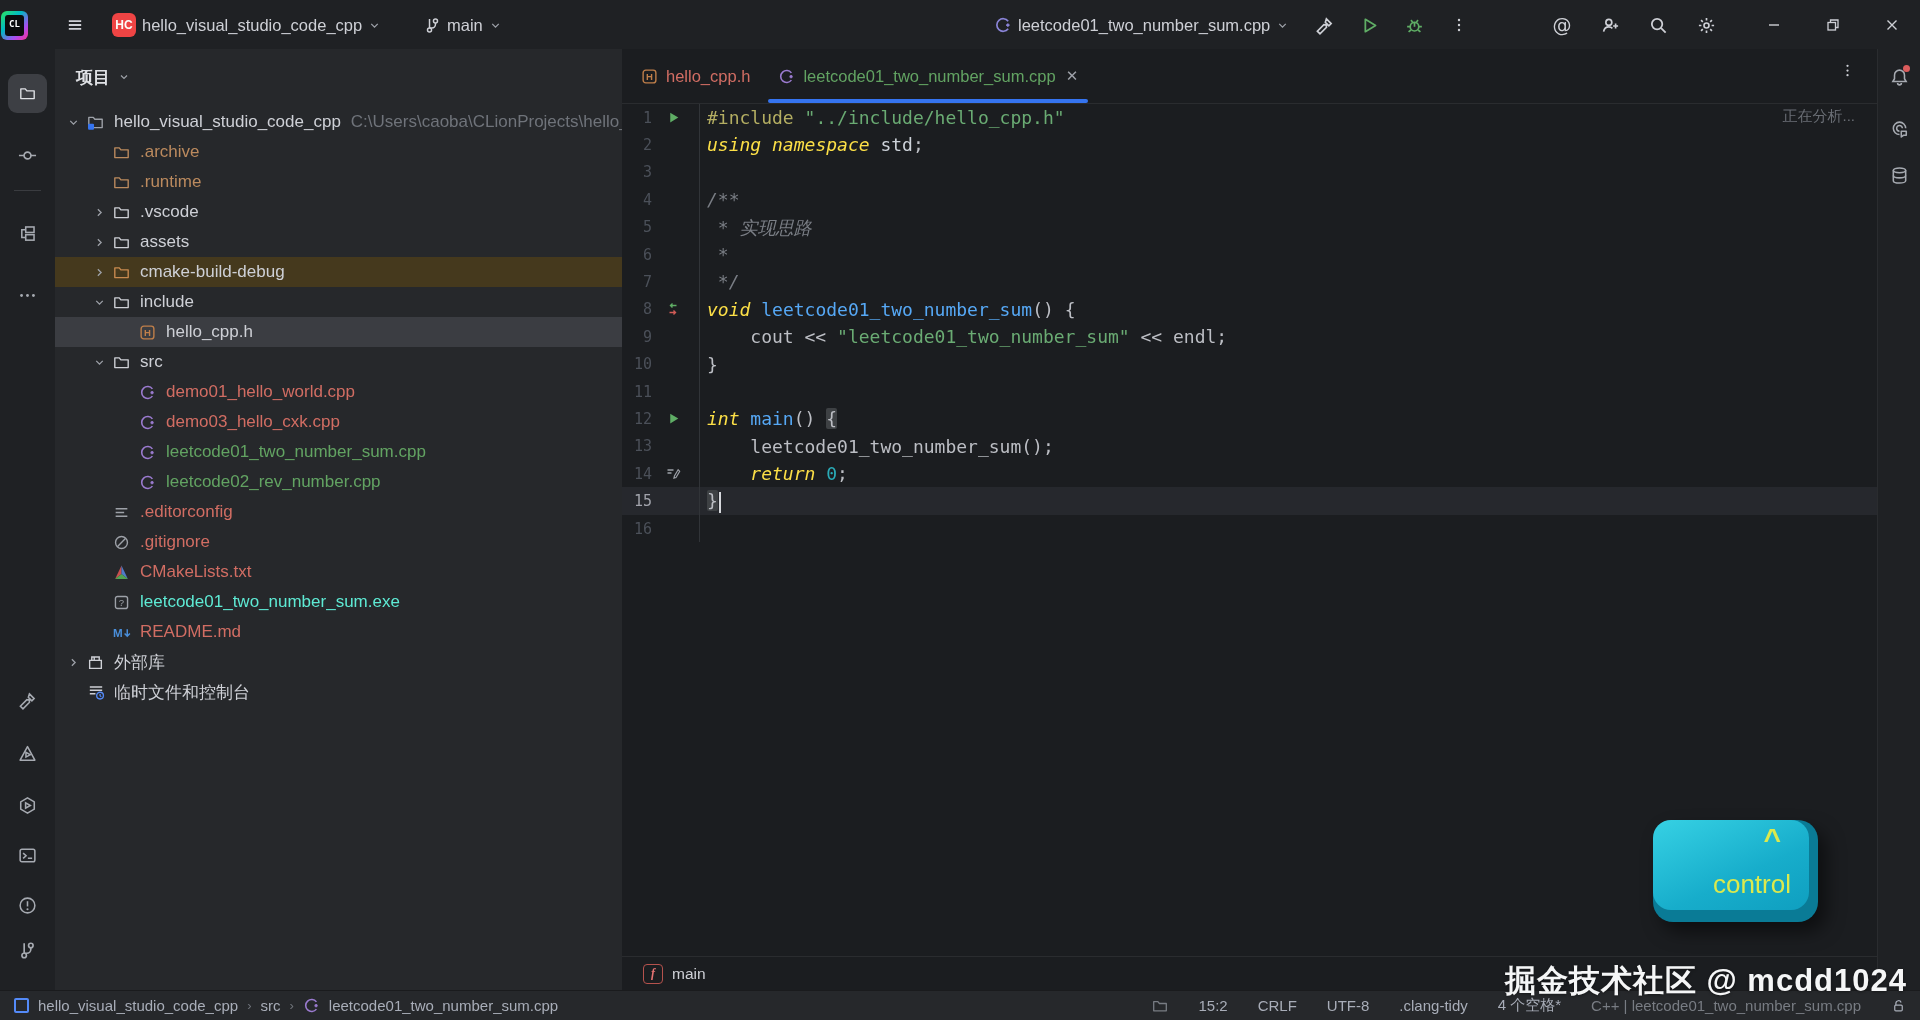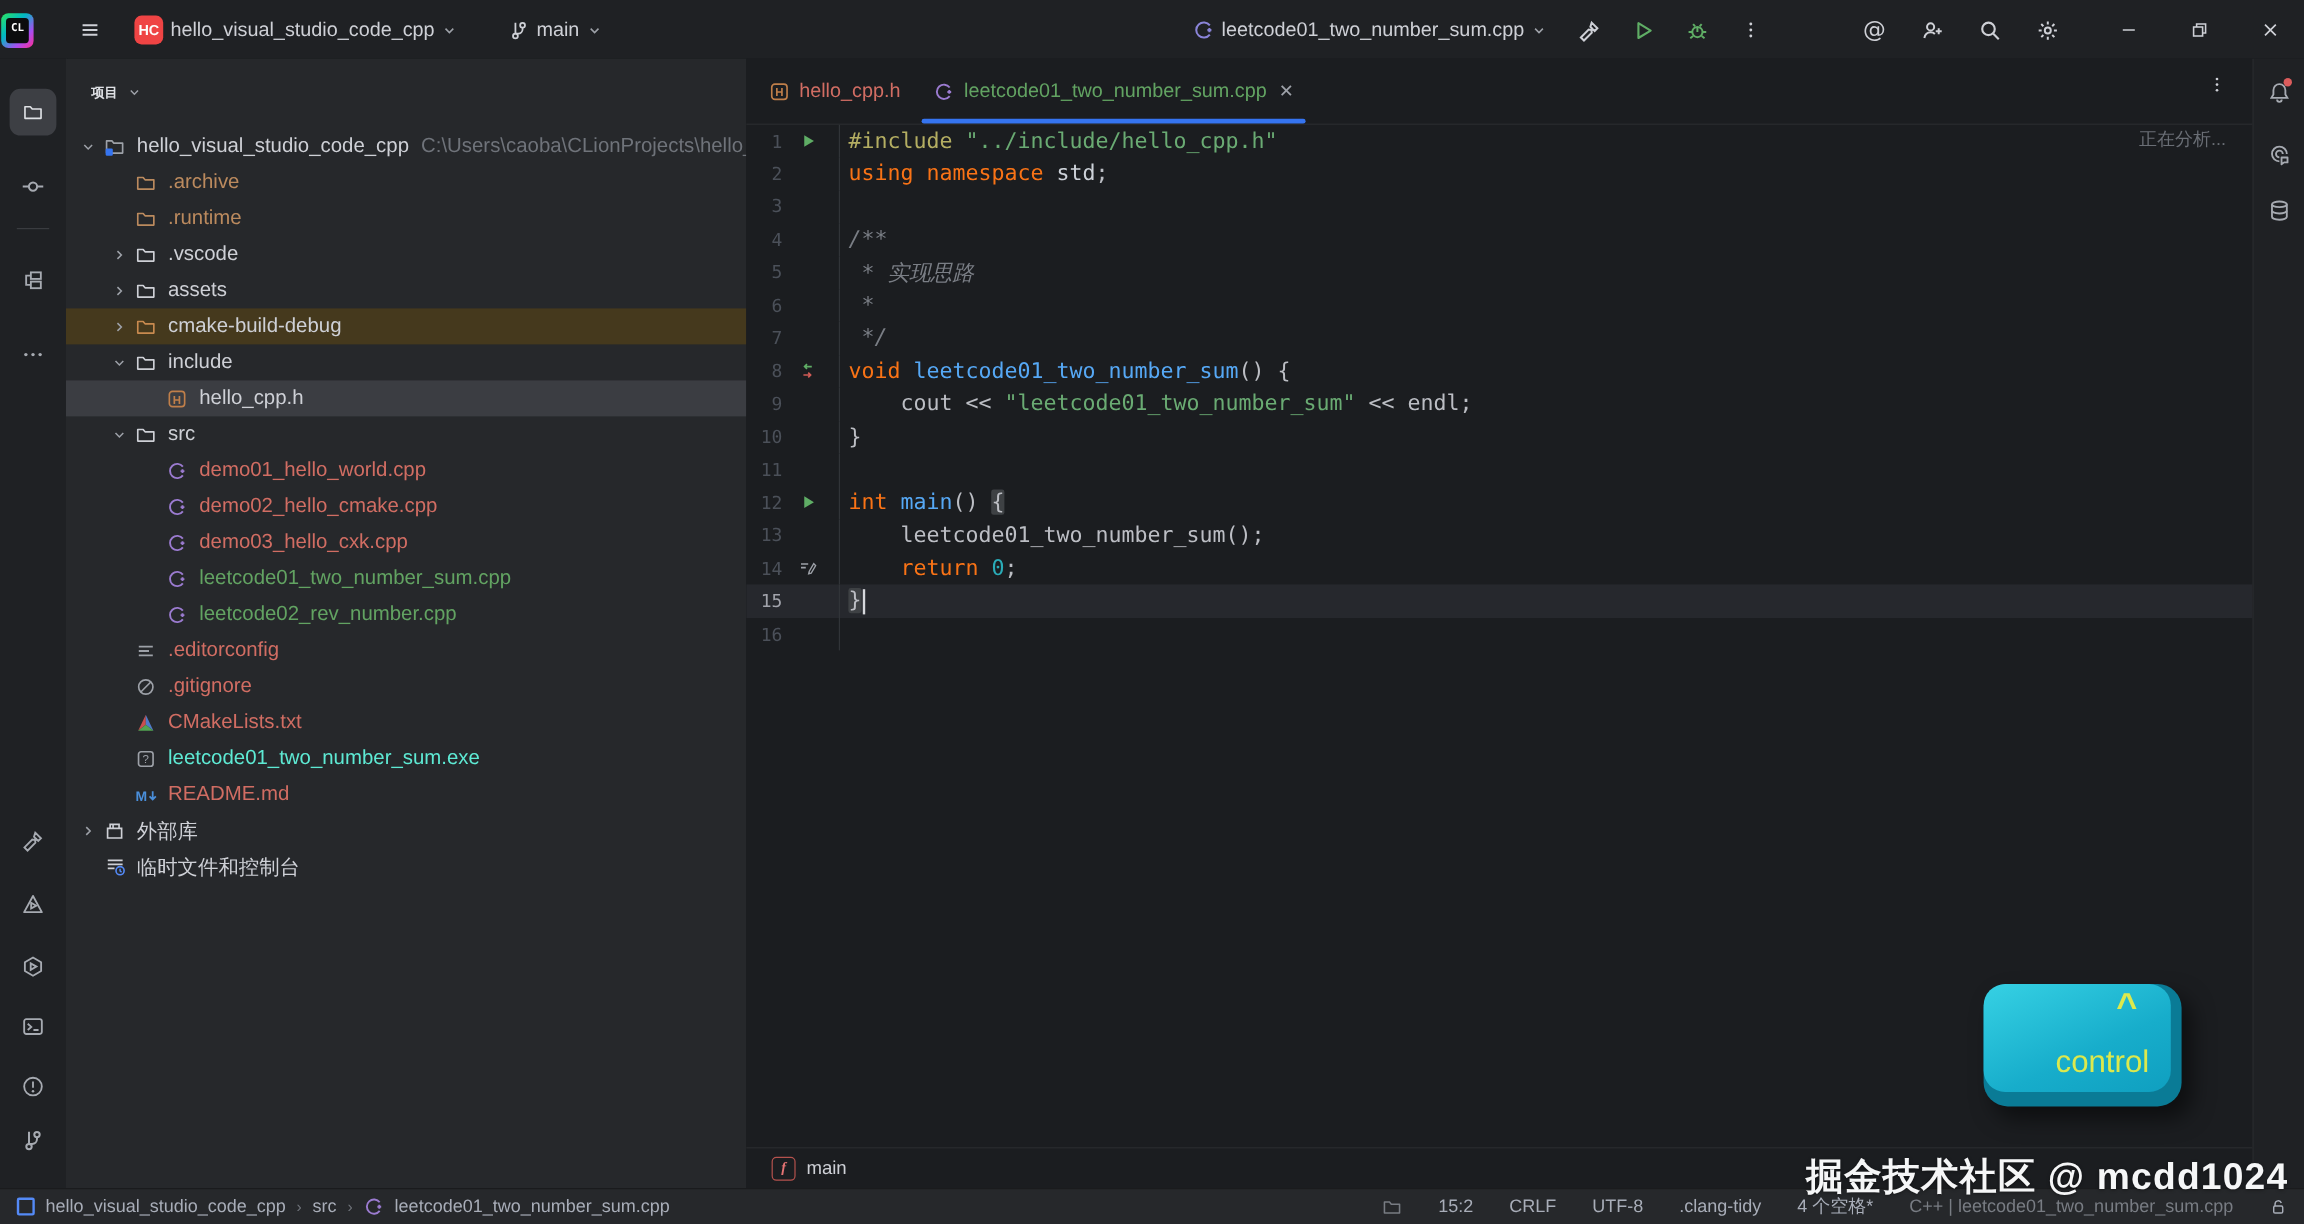--- a/index.html
+++ b/index.html
@@ -33,21 +33,21 @@
   .leftstrip{position:absolute;left:0;top:49px;width:55px;height:941px;background:#1f2124;
              border-right:1px solid #2a2c2f;}
   .strip-btn{position:absolute;left:8px;width:39px;height:39px;border-radius:9px;
              display:flex;align-items:center;justify-content:center;color:#a6aab1;}
   .strip-btn.active{background:#3d3f44;color:#dfe1e5;}
   .strip-div{position:absolute;left:14px;width:27px;height:1px;background:#3a3c40;}
   
   .project{position:absolute;left:55px;top:49px;width:567px;height:941px;background:#26282b;
            border-right:1px solid #1a1b1d;overflow:hidden;}
   .proj-header{display:flex;align-items:center;gap:8px;height:56px;padding-left:21px;
-               font-size:11px;font-weight:bold;color:#dfe1e5;}
+               font-size:17px;font-weight:bold;color:#dfe1e5;}
   .tree{position:absolute;left:0;top:58px;width:100%;}
   .t-row{display:flex;align-items:center;height:30px;white-space:nowrap;font-size:17px;}
   .t-chev{width:20px;height:16px;flex:none;color:#9da1a8;display:flex;align-items:center;}
   .t-ico{width:21px;height:16px;flex:none;display:flex;align-items:center;}
   .t-label{margin-left:6px;}
   .t-suffix{margin-left:10px;color:#6f737a;overflow:hidden;}
   .row-amber{background:#45391d;}
   .row-sel{background:#3b3d42;}
   .c-normal{color:#ced0d6;} .c-excluded{color:#bb8a5e;} .c-modified{color:#d16d63;}
   .c-added{color:#62a362;} .c-exe{color:#5eead4;}
@@ -62,21 +62,21 @@
   .analyzing{position:absolute;right:22px;top:58px;font-size:15px;color:#6a6e75;}
   .code{position:absolute;left:0;top:55px;width:100%;}
   .code-line{display:flex;height:27.4px;align-items:center;}
   .code-line.cur{background:#26282d;}
   .gutter{flex:none;width:78px;height:100%;display:flex;align-items:center;
           border-right:1px solid #313438;box-sizing:border-box;}
   .g-num{width:30px;text-align:right;font:15px "DejaVu Sans Mono",monospace;color:#4b5059;flex:none;}
   .code-line.cur .g-num{color:#a1a3ab;}
   .g-ico{width:26px;margin-left:8px;flex:none;display:flex;align-items:center;justify-content:center;}
   .ltext{white-space:pre;font:18px/27.4px "DejaVu Sans Mono",monospace;color:#bcbec4;padding-left:7px;}
-  .s-kw{color:#f97316;} .s-dir{color:#b4ae62;} .s-str{color:#6aab73;} .s-fn{color:#56a8f5;}
+  .s-kw{color:#fde047;font-style:italic;} .s-dir{color:#b4ae62;} .s-str{color:#6aab73;} .s-fn{color:#56a8f5;}
   .s-num{color:#2aacb8;} .s-com{color:#7a7e85;font-style:italic;} .s-pln{color:#bcbec4;}
   .s-ns{color:#cdd2d9;} .s-brh{color:#bcbec4;background:#3e4144;border-radius:2px;}
   .cursor{display:inline-block;width:2px;height:21px;background:#d6d8dc;vertical-align:middle;margin-left:1px;}
   .fnbar{position:absolute;left:0;bottom:0;width:100%;height:34px;border-top:1px solid #2a2c2f;
          display:flex;align-items:center;padding-left:21px;box-sizing:border-box;gap:9px;font-size:15.5px;color:#ced0d6;}
   .f-ico{width:18px;height:18px;border:1px solid #b5524d;border-radius:4px;color:#e57373;
          font:italic bold 12px/17px "Liberation Serif",serif;text-align:center;flex:none;}
   
   .rightstrip{position:absolute;left:1877px;top:49px;width:43px;height:941px;background:#1f2124;
               border-left:1px solid #2a2c2f;}
@@ -438,30 +438,20 @@
         <span class="t-label c-modified">demo01_hello_world.cpp</span>
       </div>
       <div class="t-row" style="padding-left: 64px;">
         <span class="t-chev"></span>
         <span class="t-ico">
           <svg width="17" height="17" viewBox="0 0 16 16" fill="none" stroke="#9b7bd0" stroke-width="1.5">
             <path d="M12.6 4.6a5.6 5.6 0 1 0 0 6.8"></path>
             <path d="M12.3 6.6v3M10.8 8.1h3"></path>
           </svg>
         </span>
-        <span class="t-label c-modified">demo02_hello_cmake.cpp</span>
-      </div>
-      <div class="t-row" style="padding-left: 64px;">
-        <span class="t-chev"></span>
-        <span class="t-ico">
-          <svg width="17" height="17" viewBox="0 0 16 16" fill="none" stroke="#9b7bd0" stroke-width="1.5">
-            <path d="M12.6 4.6a5.6 5.6 0 1 0 0 6.8"></path>
-            <path d="M12.3 6.6v3M10.8 8.1h3"></path>
-          </svg>
-        </span>
         <span class="t-label c-modified">demo03_hello_cxk.cpp</span>
       </div>
       <div class="t-row" style="padding-left: 64px;">
         <span class="t-chev"></span>
         <span class="t-ico">
           <svg width="17" height="17" viewBox="0 0 16 16" fill="none" stroke="#9b7bd0" stroke-width="1.5">
             <path d="M12.6 4.6a5.6 5.6 0 1 0 0 6.8"></path>
             <path d="M12.3 6.6v3M10.8 8.1h3"></path>
           </svg>
         </span>

